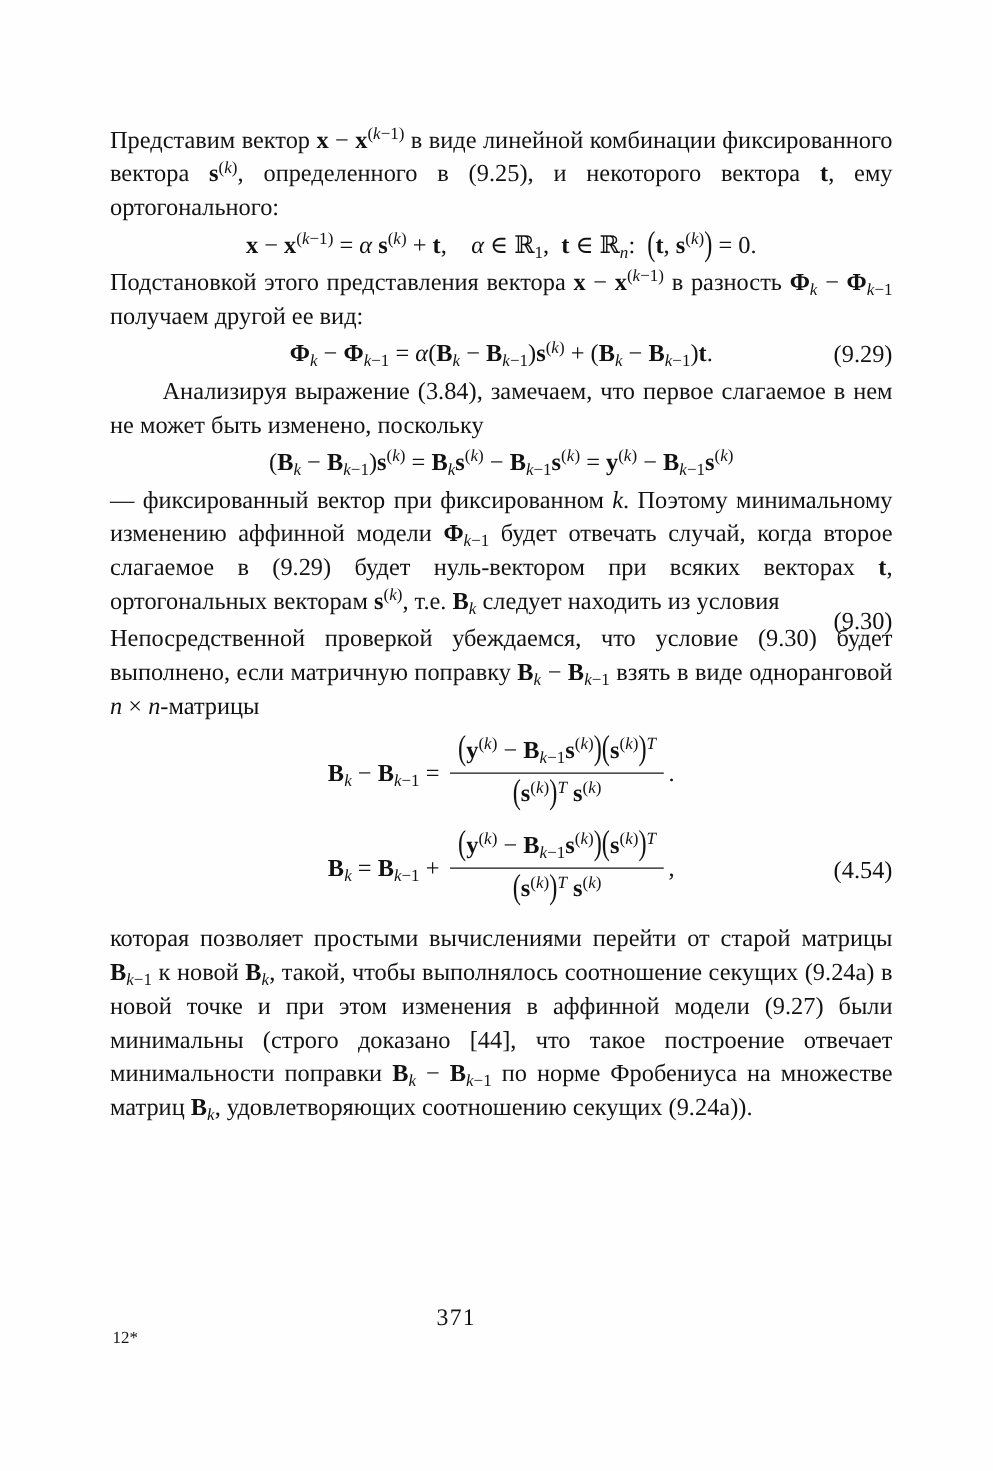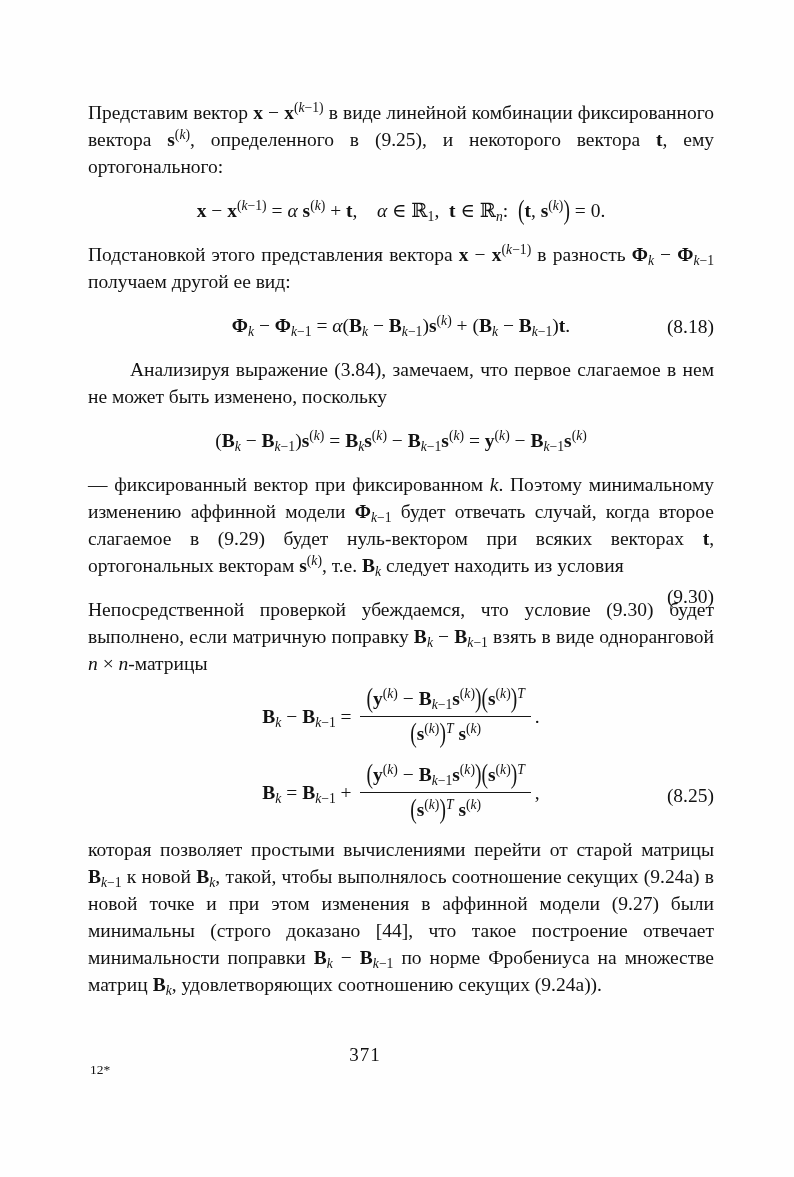--- a/index.html
+++ b/index.html
@@ -18,21 +18,21 @@
     position: absolute;
     left: 88px; top: 99px; width: 626px;
     font-size: 19.5px;
     line-height: 27px;
     text-align: justify;
   }
 
   p.para { margin: 0; }
   p.para.indent { text-indent: 42px; }
 
-  .eq { position: relative; text-align: center; margin: 17px 0; }
+  .eq { position: relative; text-align: center; margin: 3px 0; }
   .eq.tall { margin: 7px 0; }
   .eq .body { display: inline-block; }
   .eqno {
     position: absolute; right: 0; top: 50%;
     transform: translateY(-50%);
   }
 
   sup { font-size: 70%; line-height: 0; vertical-align: baseline; position: relative; top: -0.55em; font-family: Liberation Serif, serif; }
   sub { font-size: 70%; line-height: 0; vertical-align: baseline; position: relative; top: 0.28em; }
 
@@ -63,21 +63,21 @@
     <p class="para">Представим вектор <span class="v">x</span> − <span class="v">x</span><sup>(<i>k</i>−1)</sup> в виде линейной комбинации фикси­рованного вектора <span class="v">s</span><sup>(<i>k</i>)</sup>, определенного в (9.25), и некоторого век­тора <span class="v">t</span>, ему ортогонального:</p>
 
     <div class="eq">
       <span class="body"><span class="v">x</span> − <span class="v">x</span><sup>(<i>k</i>−1)</sup> = <i>α</i> <span class="v">s</span><sup>(<i>k</i>)</sup> + <span class="v">t</span>, <i>α</i> ∈ ℝ<sub>1</sub>, <span class="v">t</span> ∈ ℝ<sub><i>n</i></sub>: <span class="bp">(</span><span class="v">t</span>, <span class="v">s</span><sup>(<i>k</i>)</sup><span class="bp">)</span> = 0.</span>
     </div>
 
     <p class="para">Подстановкой этого представления вектора <span class="v">x</span> − <span class="v">x</span><sup>(<i>k</i>−1)</sup> в разность <span class="v">Φ</span><sub><i>k</i></sub> − <span class="v">Φ</span><sub><i>k</i>−1</sub> получаем другой ее вид:</p>
 
     <div class="eq">
       <span class="body"><span class="v">Φ</span><sub><i>k</i></sub> − <span class="v">Φ</span><sub><i>k</i>−1</sub> = <i>α</i>(<span class="v">B</span><sub><i>k</i></sub> − <span class="v">B</span><sub><i>k</i>−1</sub>)<span class="v">s</span><sup>(<i>k</i>)</sup> + (<span class="v">B</span><sub><i>k</i></sub> − <span class="v">B</span><sub><i>k</i>−1</sub>)<span class="v">t</span>.</span>
-      <span class="eqno">(8.18)</span>
+      <span class="eqno">(9.29)</span>
     </div>
 
     <p class="para indent">Анализируя выражение (3.84), замечаем, что первое слагае­мое в нем не может быть изменено, поскольку</p>
 
     <div class="eq">
       <span class="body">(<span class="v">B</span><sub><i>k</i></sub> − <span class="v">B</span><sub><i>k</i>−1</sub>)<span class="v">s</span><sup>(<i>k</i>)</sup> = <span class="v">B</span><sub><i>k</i></sub><span class="v">s</span><sup>(<i>k</i>)</sup> − <span class="v">B</span><sub><i>k</i>−1</sub><span class="v">s</span><sup>(<i>k</i>)</sup> = <span class="v">y</span><sup>(<i>k</i>)</sup> − <span class="v">B</span><sub><i>k</i>−1</sub><span class="v">s</span><sup>(<i>k</i>)</sup></span>
     </div>
 
     <p class="para">— фиксированный вектор при фиксированном <i>k</i>. Поэтому мини­мальному изменению аффинной модели <span class="v">Φ</span><sub><i>k</i>−1</sub> будет отвечать слу­чай, когда второе слагаемое в (9.29) будет нуль-вектором при вся­ких векторах <span class="v">t</span>, ортогональных векторам <span class="v">s</span><sup>(<i>k</i>)</sup>, т.е. <span class="v">B</span><sub><i>k</i></sub> следует находить из условия</p>
 
@@ -87,21 +87,21 @@
 
     <p class="para">Непосредственной проверкой убеждаемся, что условие (9.30) бу­дет выполнено, если матричную поправку <span class="v">B</span><sub><i>k</i></sub> − <span class="v">B</span><sub><i>k</i>−1</sub> взять в виде одноранговой <i>n</i> × <i>n</i>-матрицы</p>
 
     <div class="eq tall">
       <span class="body"><span class="v">B</span><sub><i>k</i></sub> − <span class="v">B</span><sub><i>k</i>−1</sub> = <span class="frac"><span class="num"><span class="bp">(</span><span class="v">y</span><sup>(<i>k</i>)</sup> − <span class="v">B</span><sub><i>k</i>−1</sub><span class="v">s</span><sup>(<i>k</i>)</sup><span class="bp">)</span><span class="bp">(</span><span class="v">s</span><sup>(<i>k</i>)</sup><span class="bp">)</span><sup><i>T</i></sup></span><span class="den"><span class="bp">(</span><span class="v">s</span><sup>(<i>k</i>)</sup><span class="bp">)</span><sup><i>T</i></sup> <span class="v">s</span><sup>(<i>k</i>)</sup></span></span>.</span>
     </div>
 
 
     <div class="eq tall">
       <span class="body"><span class="v">B</span><sub><i>k</i></sub> = <span class="v">B</span><sub><i>k</i>−1</sub> + <span class="frac"><span class="num"><span class="bp">(</span><span class="v">y</span><sup>(<i>k</i>)</sup> − <span class="v">B</span><sub><i>k</i>−1</sub><span class="v">s</span><sup>(<i>k</i>)</sup><span class="bp">)</span><span class="bp">(</span><span class="v">s</span><sup>(<i>k</i>)</sup><span class="bp">)</span><sup><i>T</i></sup></span><span class="den"><span class="bp">(</span><span class="v">s</span><sup>(<i>k</i>)</sup><span class="bp">)</span><sup><i>T</i></sup> <span class="v">s</span><sup>(<i>k</i>)</sup></span></span>,</span>
-      <span class="eqno">(8.25)</span>
+      <span class="eqno">(4.54)</span>
     </div>
 
     <p class="para">которая позволяет простыми вычислениями перейти от старой матрицы <span class="v">B</span><sub><i>k</i>−1</sub> к новой <span class="v">B</span><sub><i>k</i></sub>, такой, чтобы выполнялось соотноше­ние секущих (9.24а) в новой точке и при этом изменения в аффин­ной модели (9.27) были минимальны (строго доказано [44], что такое построение отвечает минимальности поправки <span class="v">B</span><sub><i>k</i></sub> − <span class="v">B</span><sub><i>k</i>−1</sub> по норме Фробениуса на множестве матриц <span class="v">B</span><sub><i>k</i></sub>, удовлетворяющих соотношению секущих (9.24а)).</p>
 
   </div>
 
   <div class="footer-pageno">371</div>
 
   <div class="sig">12*</div>
 

